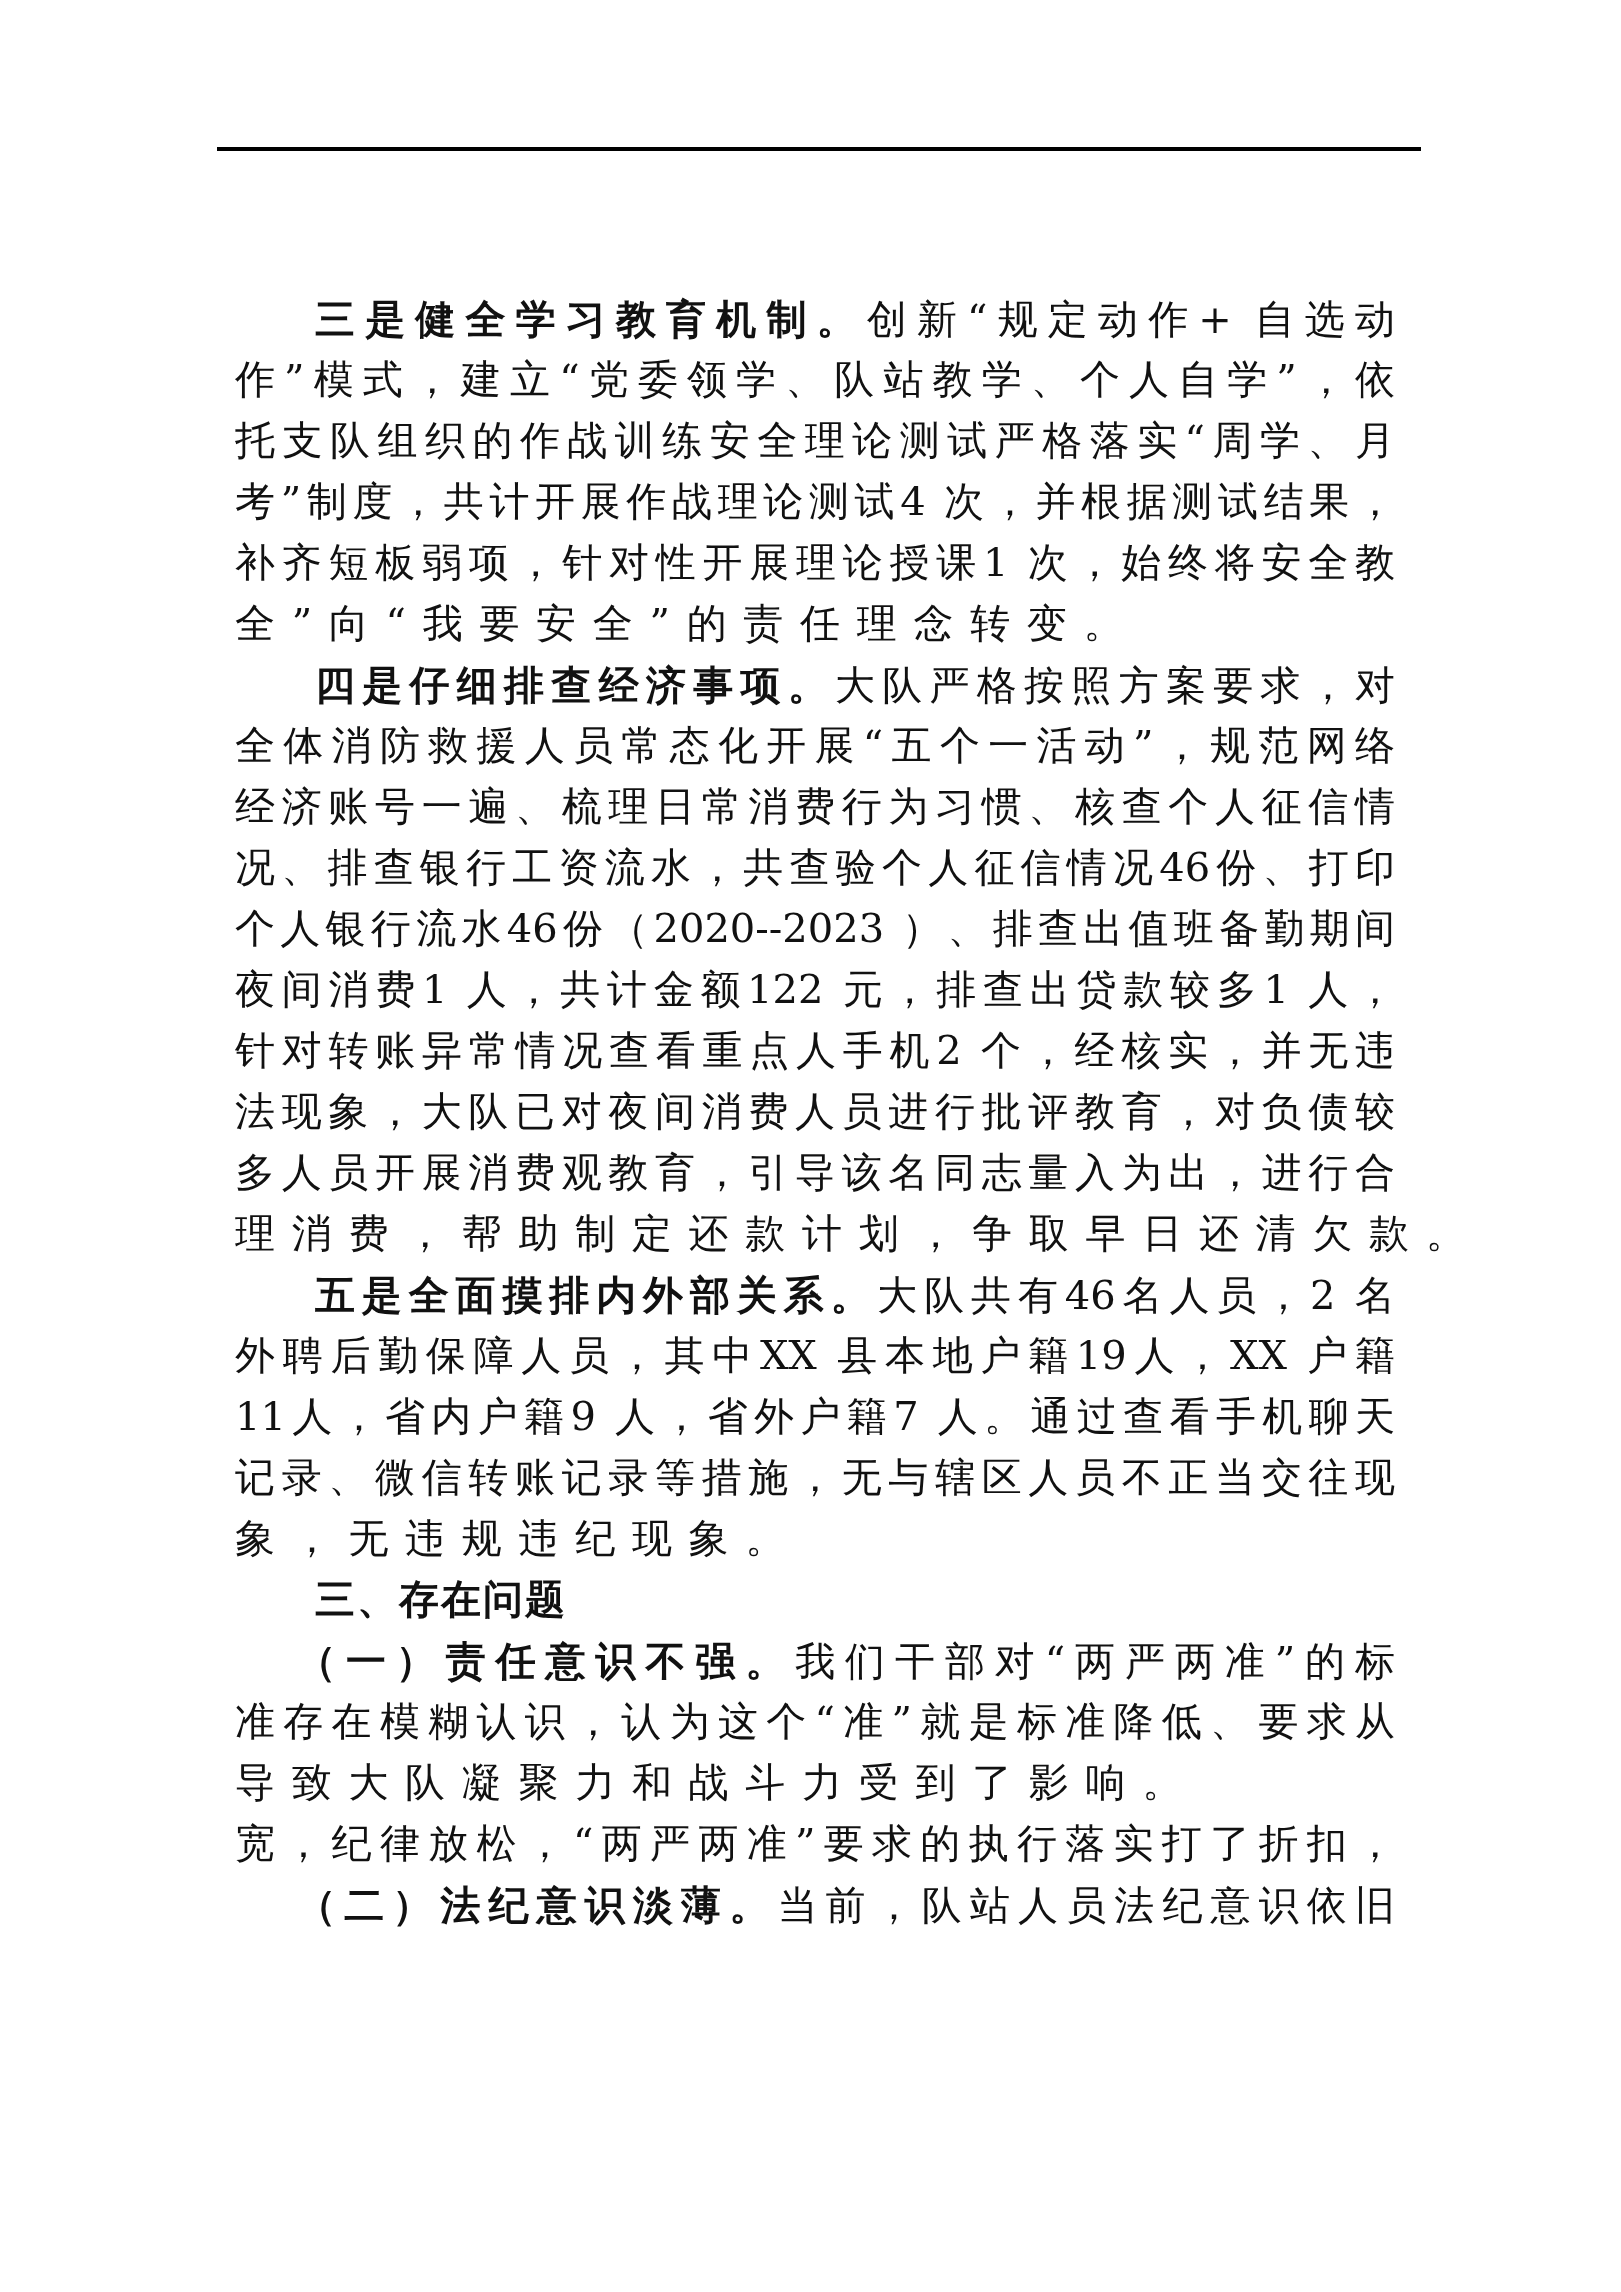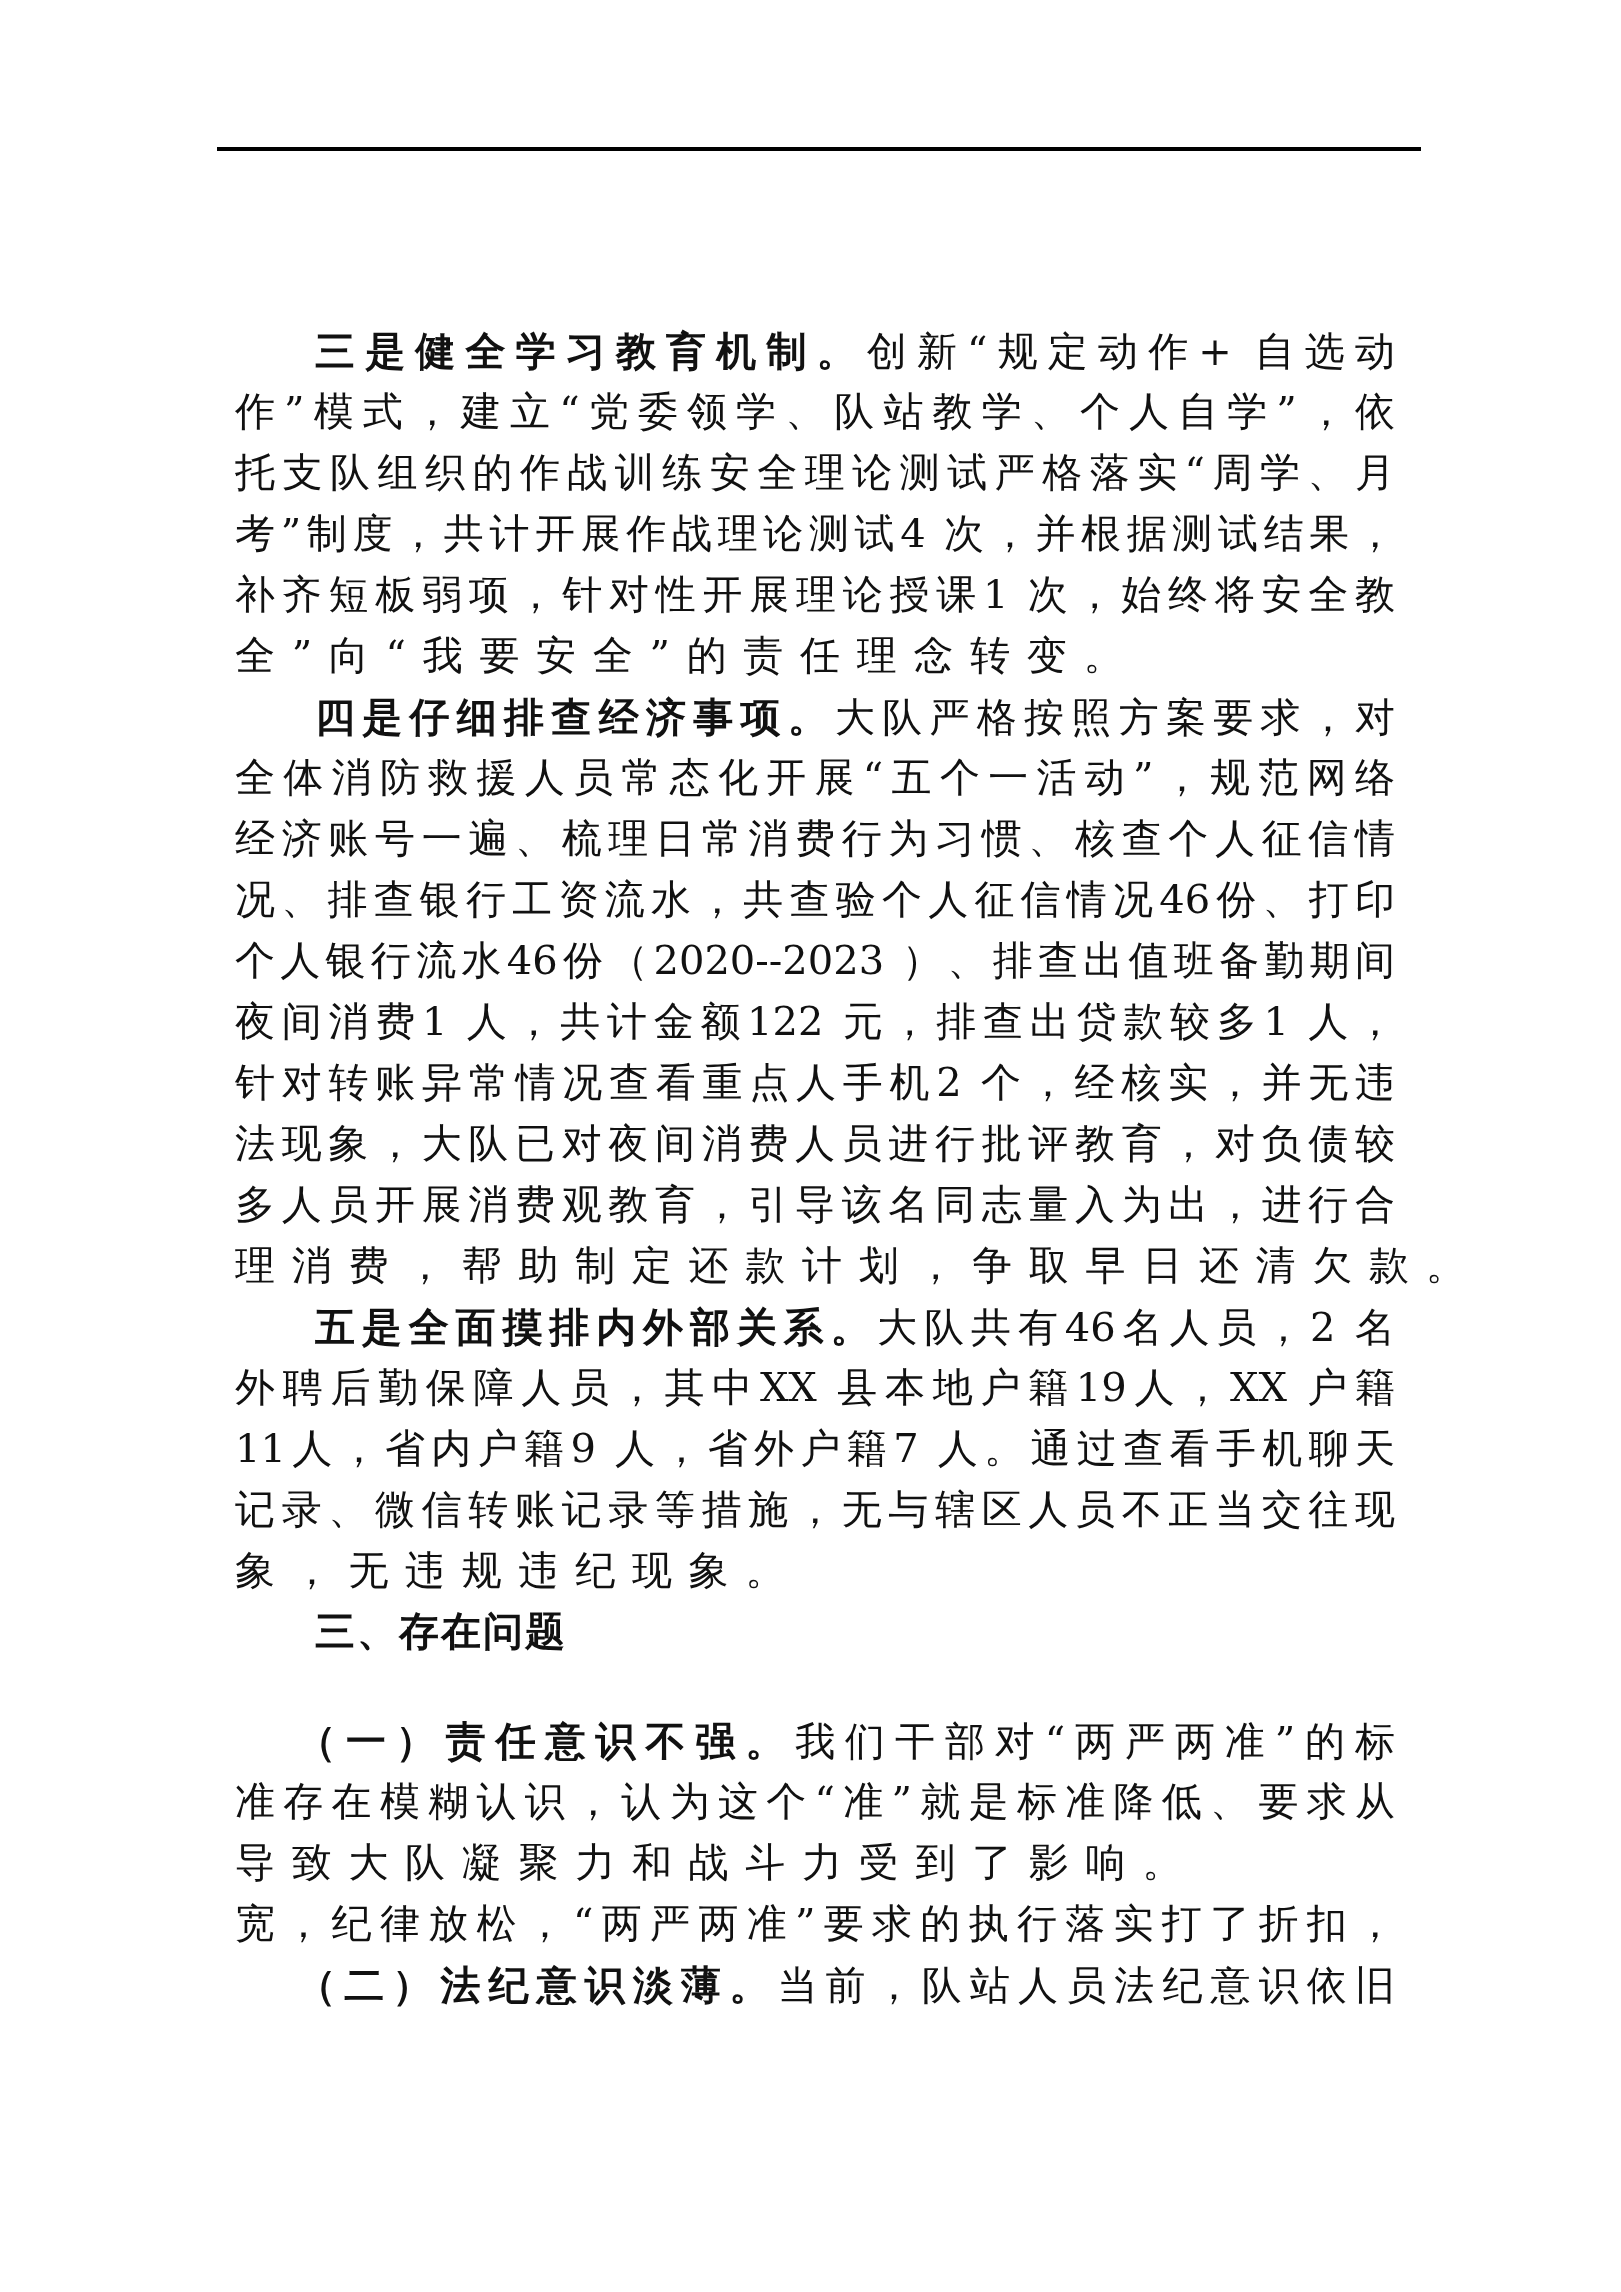--- a/index.html
+++ b/index.html
@@ -1,19 +1,19 @@
 <!DOCTYPE html>
 <html><head>
 <meta charset="utf-8">
 <style>
   html, body { margin: 0; padding: 0; background: #ffffff; }
   body { width: 1621px; height: 2293px; position: relative; overflow: hidden;
          font-family: "DejaVu Serif", "Liberation Serif", serif; color: #111; }
   .rule { position: absolute; left: 217px; top: 147px; width: 1204px; height: 3.9px; background: #000; }
-  .content { position: absolute; left: 235px; top: 320px; width: 1160px; }
+  .content { position: absolute; left: 235px; top: 288px; width: 1160px; }
   .line { height: 61px; line-height: 61px; font-size: 40px; white-space: nowrap;
           text-align: justify; text-align-last: justify; display: block; }
   .line.last { text-align-last: left; letter-spacing: 16.7px; }
   .indent { padding-left: 80px; }
   .b { font-weight: bold; }
   .h { font-family: Liberation Serif, serif; font-weight: bold; letter-spacing: 2px; }
 </style>
 </head>
 <body>
 
@@ -47,21 +47,21 @@
     <div class="line indent"><span class="b">五是全面摸排内外部关系。</span><span>大队共有46名人员，2 名</span></div>
     <div class="line">外聘后勤保障人员，其中XX  县本地户籍19人，XX  户籍</div>
     <div class="line">11人，省内户籍9 人，省外户籍7 人。通过查看手机聊天</div>
     <div class="line">记录、微信转账记录等措施，无与辖区人员不正当交往现</div>
     <div class="line last">象，无违规违纪现象。</div>
   </div>
 
   <div class="line indent last h" style="letter-spacing:2px;">三、存在问题</div>
 
   <div>
-    <div class="line indent" style="padding-left:61px;margin-top:48px;"><span class="b">（一）责任意识不强。</span><span>我们干部对“两严两准”的标</span></div>
+    <div class="line indent" style="padding-left:61px;"><span class="b">（一）责任意识不强。</span><span>我们干部对“两严两准”的标</span></div>
     <div class="line">准存在模糊认识，认为这个“准”就是标准降低、要求从</div>
     <div class="line last">导致大队凝聚力和战斗力受到了影响。</div>
     <div class="line">宽，纪律放松，“两严两准”要求的执行落实打了折扣，</div>
   </div>
 
   <div>
     <div class="line indent" style="padding-left:61px;"><span class="b">（二）法纪意识淡薄。</span><span>当前，队站人员法纪意识依旧</span></div>
   </div>
 
 </div>

